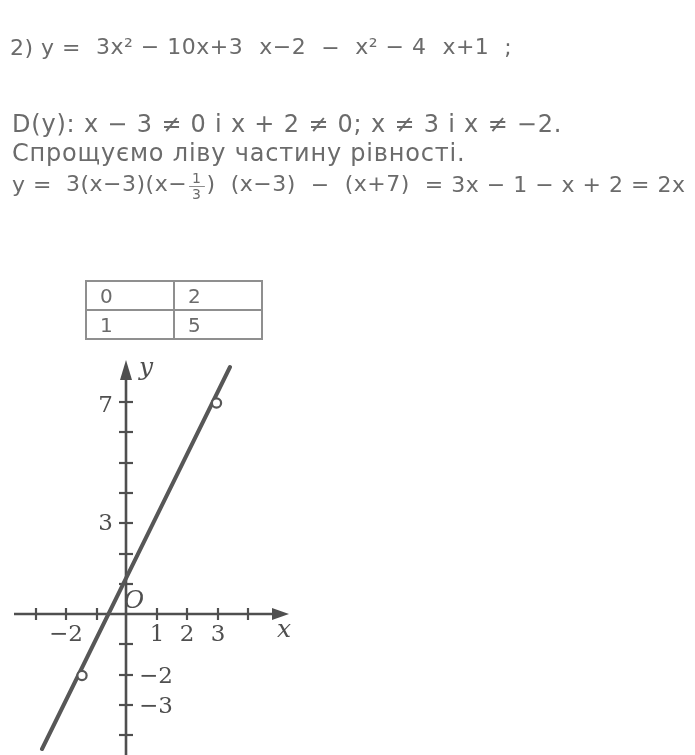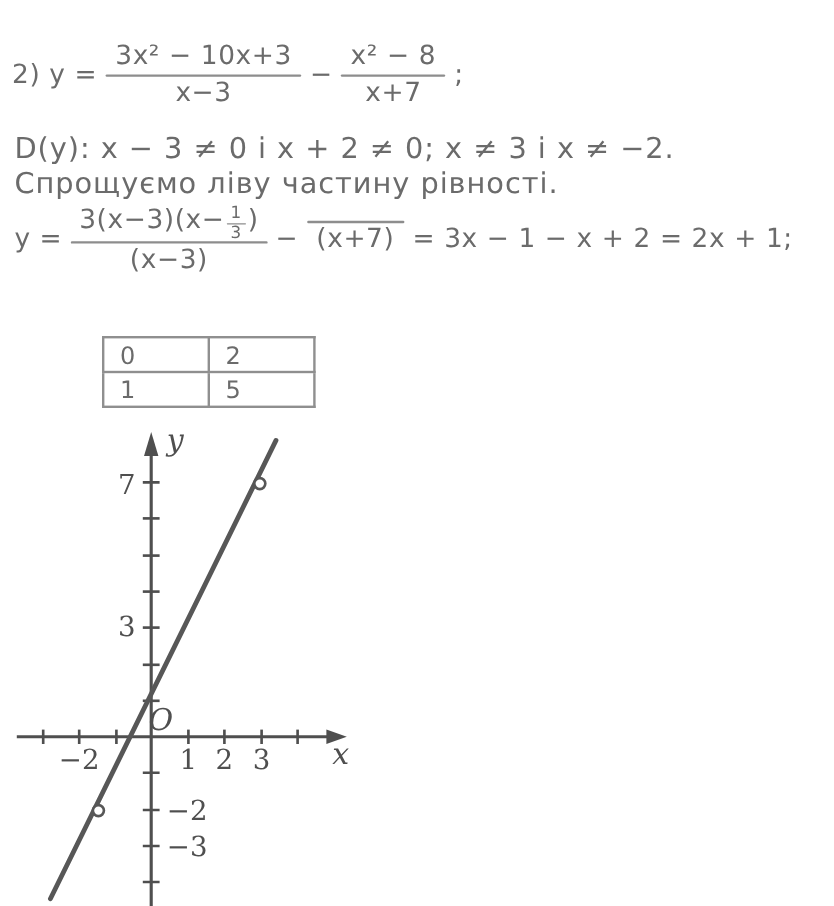--- a/index.html
+++ b/index.html
@@ -7,21 +7,21 @@
     --bar:#8d8d8d;
     --graph:#4f4f4f;
     --line:#575757;
   }
   html,body{margin:0;padding:0;background:#ffffff;}
   .page{
     position:relative;width:695px;height:755px;background:#fff;overflow:hidden;
     font-family:"DejaVu Sans","Liberation Sans",sans-serif;color:var(--ink);margin-top:24px;
   }
   .formula{position:absolute;display:flex;align-items:center;gap:7px;font-size:22px;letter-spacing:.5px;white-space:nowrap;}
-  .frac{display:inline-flex;flex-direction:column;align-items:center;}
+  .frac{display:inline-flex;align-items:center;}
   .frac .num,.frac .den{padding:1px 8px 2px;line-height:1.18;}
   .frac .bar{align-self:stretch;height:2px;background:var(--bar);border-radius:1px;}
   .numrow{display:flex;align-items:center;padding:0 7px 2px;line-height:1.18;}
   .nf{display:inline-flex;flex-direction:column;align-items:center;font-size:14px;margin:0 2px;transform:translateY(3px);}
   .nf .num,.nf .den{padding:0 3px;line-height:1.05;}
   .nf .bar{height:1.6px;}
   .tline{position:absolute;font-size:24px;letter-spacing:.8px;white-space:nowrap;}
   table.vals{position:absolute;top:256px;left:85px;border-collapse:collapse;}
   table.vals td{
     width:73px;height:27px;border:2px solid #8f8f8f;
@@ -34,27 +34,27 @@
 </head>
 <body>
 
 <div class="page">
 
   <div class="formula" style="top:9px;left:10px">
     <span>2) y =</span>
     <span class="frac">
       <span class="num">3x² − 10x+3</span>
       <span class="bar"></span>
-      <span class="den">x−3</span>
+      <span class="den">x−2</span>
     </span>
     <span>−</span>
     <span class="frac">
-      <span class="num">x² − 8</span>
+      <span class="num">x² − 4</span>
       <span class="bar"></span>
-      <span class="den">x+7</span>
+      <span class="den">x+1</span>
     </span>
     <span>;</span>
   </div>
 
   <div class="tline" style="top:86px;left:12px">D(y): x − 3 ≠ 0 і x + 2 ≠ 0; x ≠ 3 і x ≠ −2.</div>
 
   <div class="tline" style="top:115px;left:12px">Спрощуємо ліву частину рівності.</div>
 
   <div class="formula" style="top:144px;left:12px">
     <span>y =</span>

